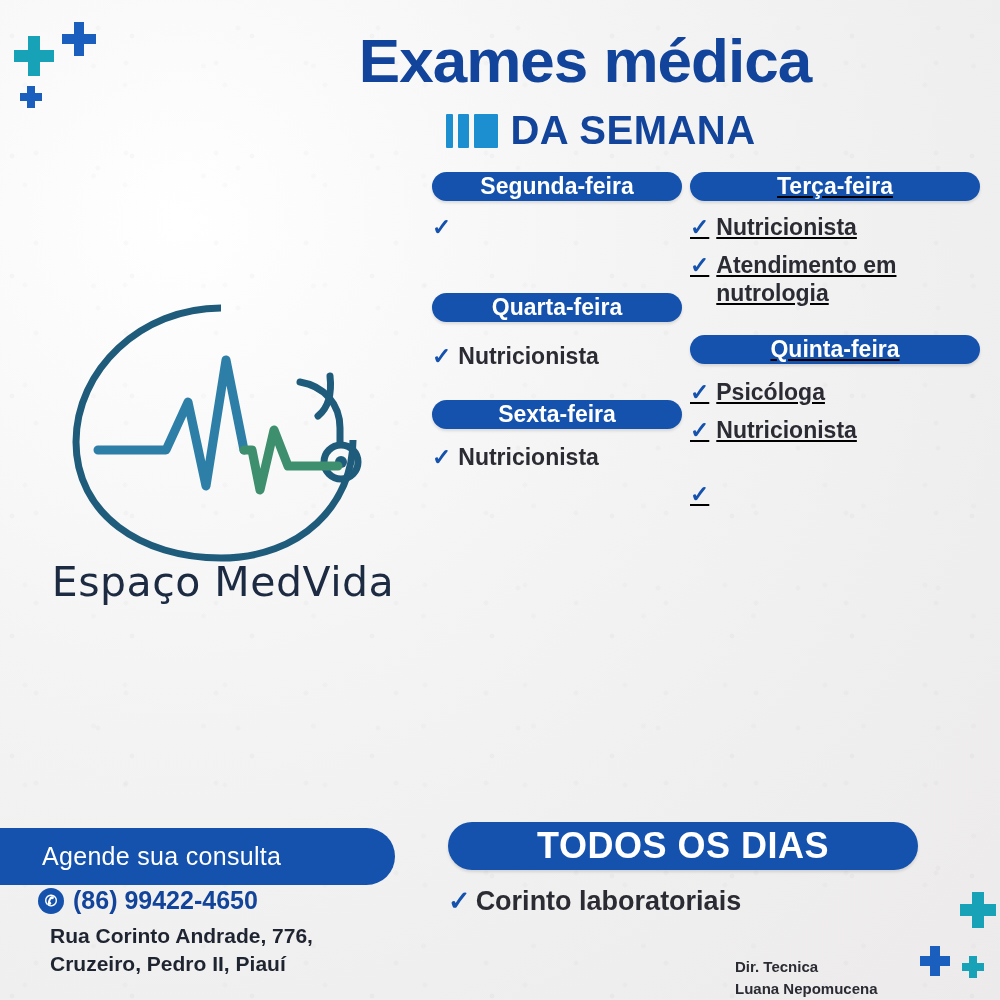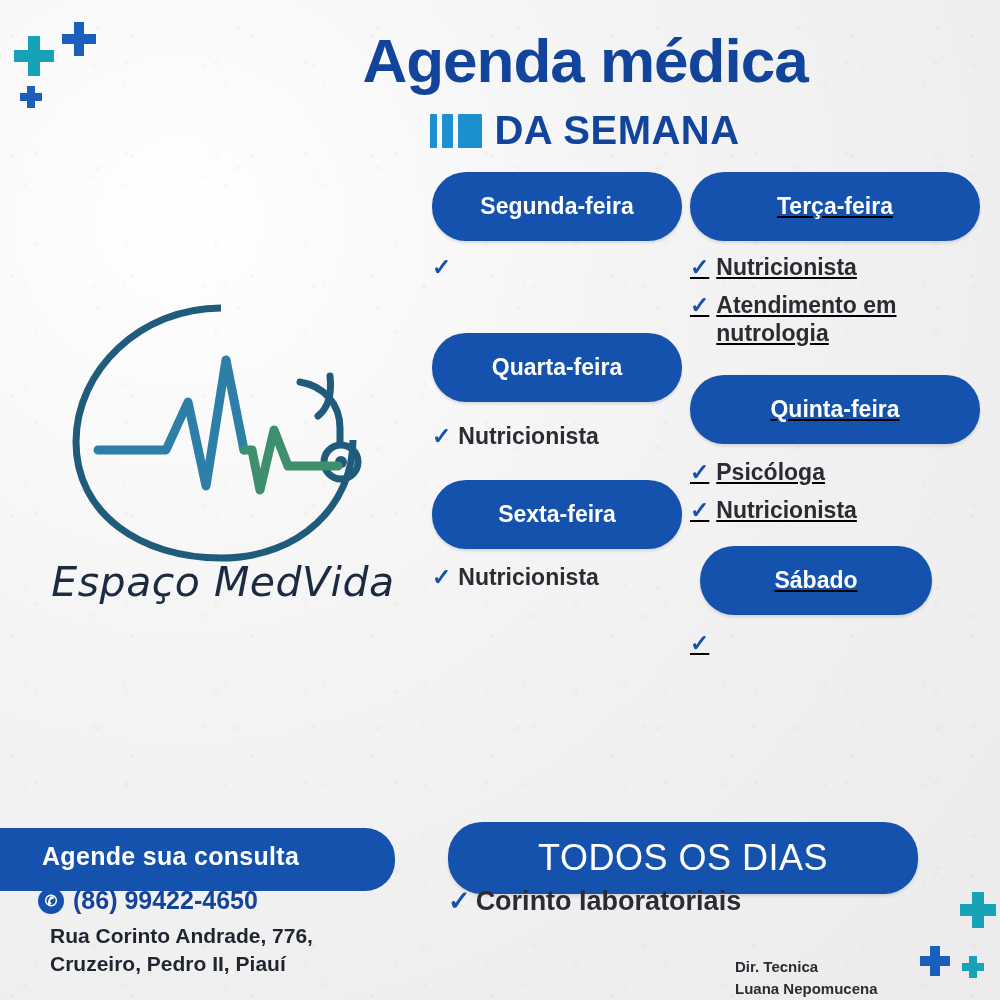--- a/index.html
+++ b/index.html
@@ -61,21 +61,21 @@
     text-align: center;
     font-size: 62px;
     font-weight: bold;
     color: #11449a;
     letter-spacing: -1px;
     line-height: 1.05;
   }
   .subtitle-row {
     position: absolute;
     top: 108px;
-    left: 190px;
+    left: 206px;
     width: 790px;
     display: flex;
     align-items: center;
     justify-content: center;
     gap: 12px;
   }
   .bars { display: flex; align-items: center; gap: 5px; }
   .bars i { display: block; background: #1b8fd0; border-radius: 1px; }
   .bars i:nth-child(1) { width: 7px; height: 34px; }
   .bars i:nth-child(2) { width: 11px; height: 34px; }
@@ -97,21 +97,21 @@
   .col-left  { position: absolute; left: 0;   width: 250px; }
   .col-right { position: absolute; left: 258px; width: 290px; text-decoration: underline; }
 
   .pill {
     background: #1452ad;
     color: #ffffff;
     border-radius: 34px;
     font-size: 23px;
     font-weight: bold;
     text-align: center;
-    padding: 21px 10px;
+    padding: 1px 10px;
     box-shadow: 0 2px 3px rgba(0,0,0,.12);
     white-space: nowrap;
   }
   .items { margin-top: 12px; }
   .item {
     display: flex;
     align-items: flex-start;
     gap: 7px;
     margin-bottom: 10px;
     font-size: 23px;
@@ -138,35 +138,34 @@
   .logo-text {
     position: absolute;
     top: 268px;
     left: 0;
     width: 370px;
     text-align: center;
     font-family: "DejaVu Sans", sans-serif;
     font-size: 41px;
     color: #1c2b42;
     letter-spacing: 0.5px;
-    font-style: italic;
   }
 
   
   .cta-pill {
     position: absolute;
     left: 0;
     top: 828px;
     width: 395px;
     background: #1452ad;
     color: #fff;
     border-radius: 0 30px 30px 0;
     font-size: 25px;
-    font-weight: bold;
-    padding: 14px 0 20px 42px;
+    font-weight: normal;
+    padding: 14px 0 14px 42px;
     box-sizing: border-box;
     letter-spacing: 0.3px;
   }
   .phone-row {
     position: absolute;
     left: 38px;
     top: 886px;
     display: flex;
     align-items: center;
     gap: 9px;
@@ -196,22 +195,22 @@
   .todos-pill {
     position: absolute;
     left: 448px;
     top: 822px;
     width: 470px;
     background: #1452ad;
     color: #fff;
     border-radius: 34px;
     text-align: center;
     font-size: 36px;
-    font-weight: normal;
-    padding: 15px 0;
+    font-weight: bold;
+    padding: 3px 0;
     letter-spacing: 0.5px;
     box-shadow: 0 2px 3px rgba(0,0,0,.12);
   }
   .exames {
     position: absolute;
     left: 448px;
     top: 885px;
     display: flex;
     align-items: center;
     gap: 5px;
@@ -255,21 +254,21 @@
     </div>
   <div class="cross navy" style="left:920px;top:946px;width:30px;height:30px;">
       <span class="v"></span>
       <span class="h"></span>
     </div>
   <div class="cross teal" style="left:962px;top:956px;width:22px;height:22px;">
       <span class="v"></span>
       <span class="h"></span>
     </div>
 
-  <div class="title">Agenda médica</div>
+  <div class="title">Exames médica</div>
   <div class="subtitle-row">
     <span class="bars">
         <i></i>
         <i></i>
         <i></i>
       </span>
     <span class="subtitle">DA SEMANA</span>
   </div>
 
   <div class="logo-wrap">
@@ -356,21 +355,20 @@
           <div class="item">
             <span class="check">✓</span>
             <span>Nutricionista</span>
           </div>
         </div>
       </div>
 
       <div style="height:12px;"></div>
 
       <div>
-        <div class="pill" style="width:212px;margin-left:10px;">Sábado</div>
         <div class="items" style="margin-top:14px;">
           <div class="item">
             <span class="check">✓</span>
           </div>
         </div>
       </div>
 
     </div>
   </div>
 

